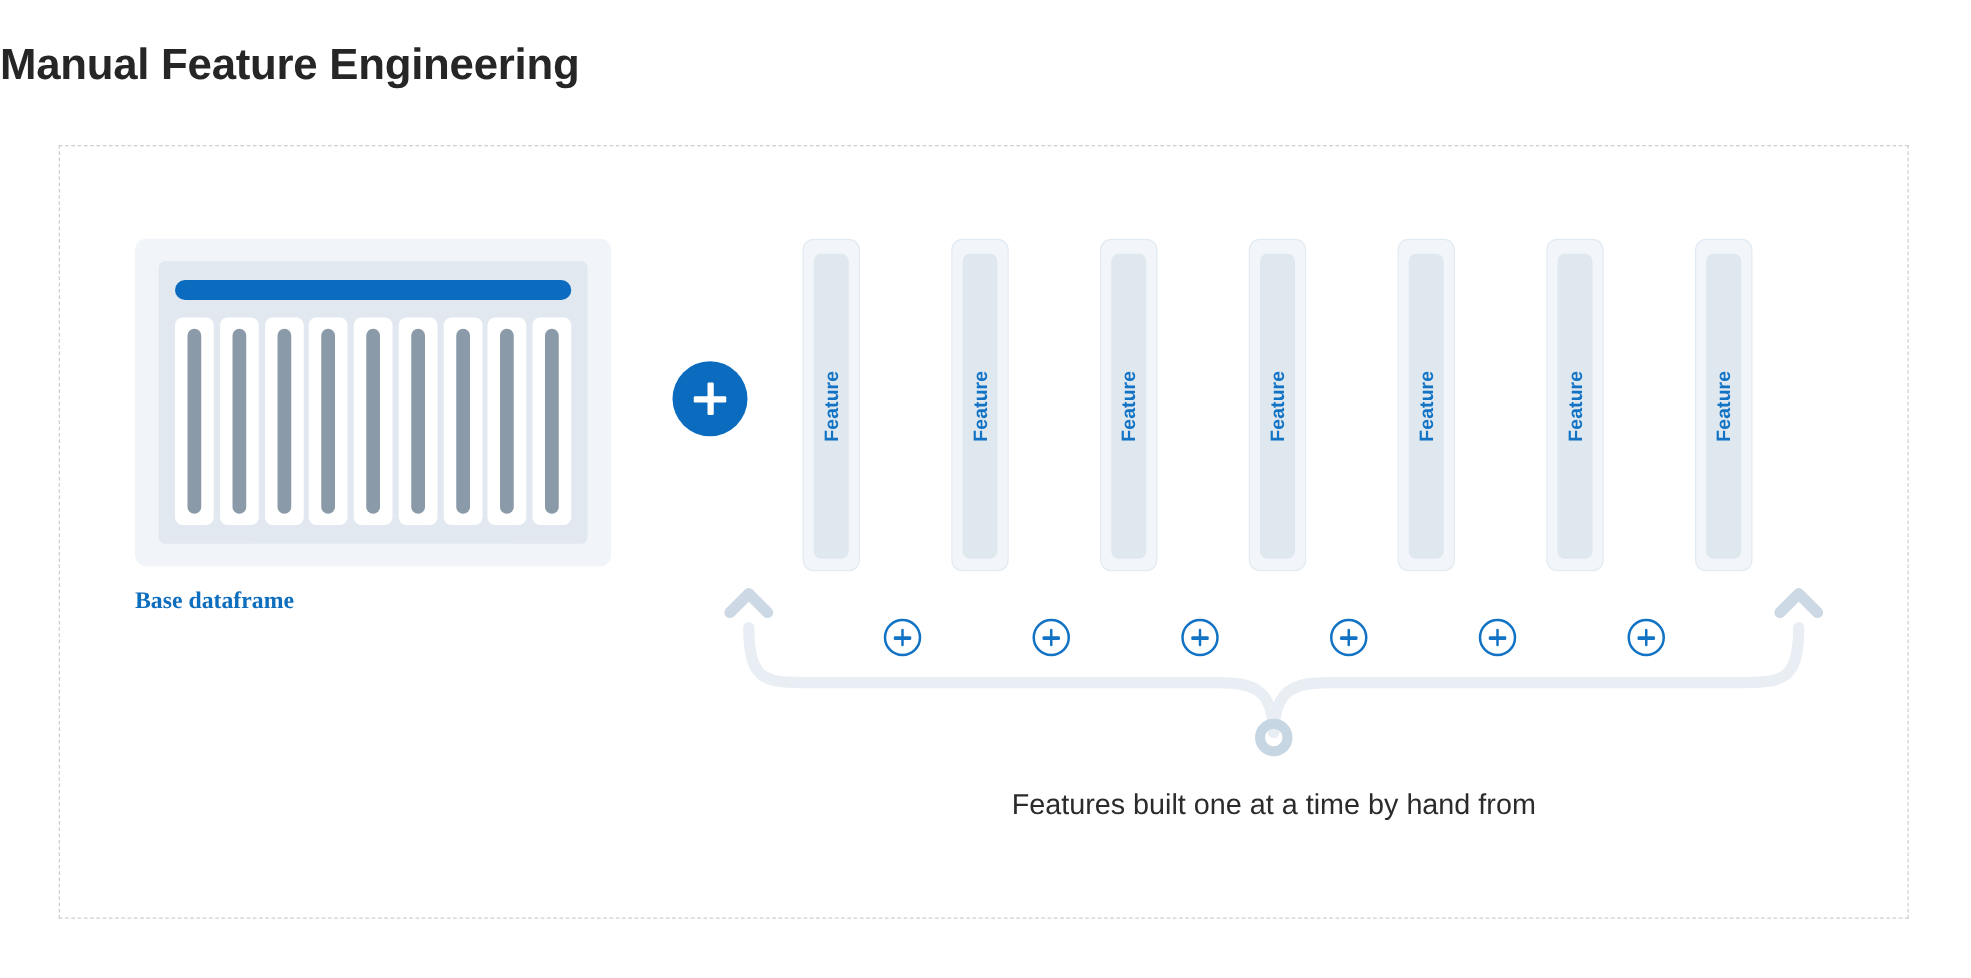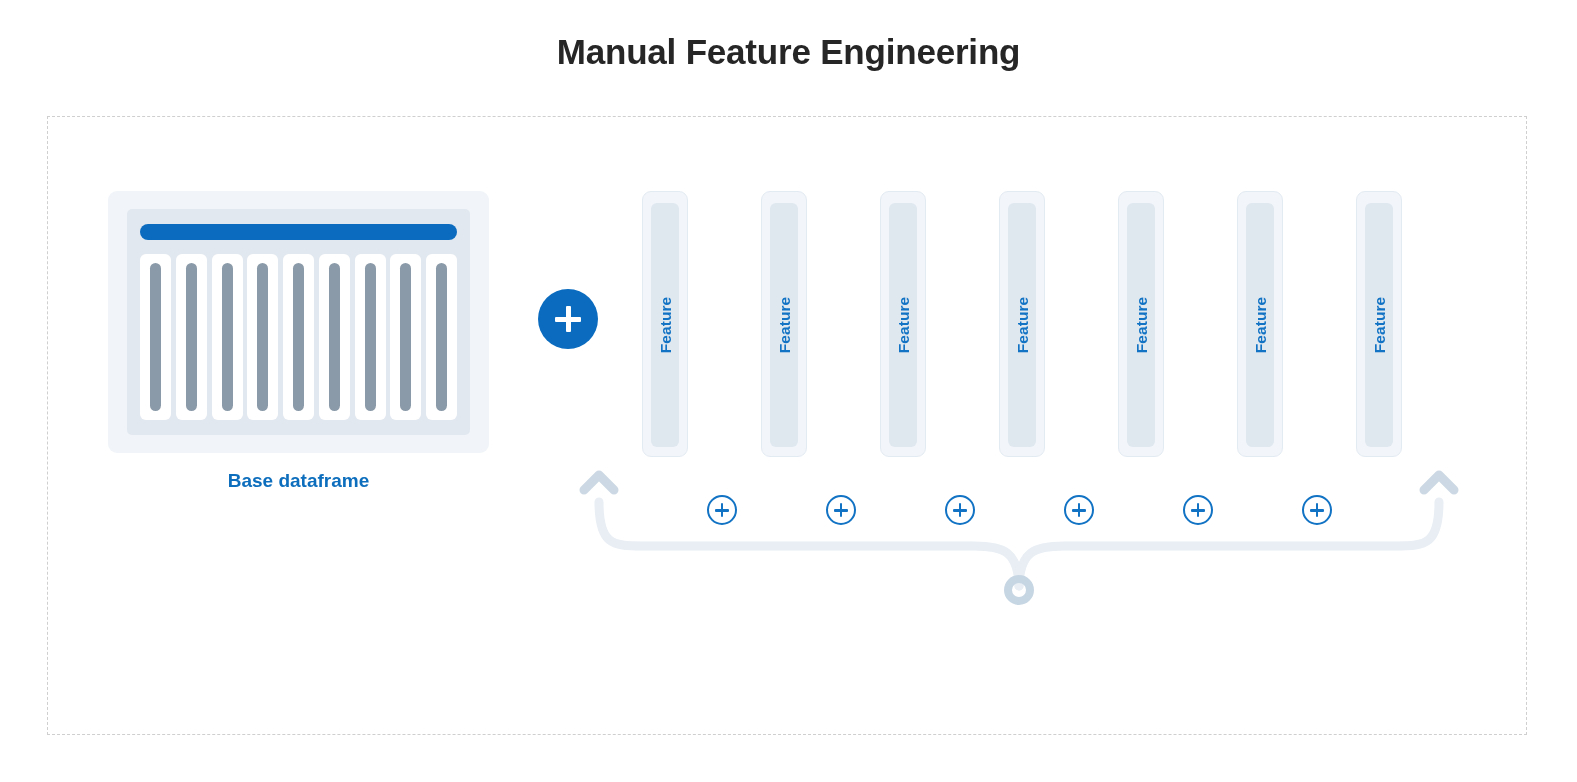--- a/index.html
+++ b/index.html
@@ -7,21 +7,21 @@
     width: 1577px; height: 782px;
     background: #ffffff;
     font-family: "Liberation Sans", sans-serif;
     overflow: hidden;
   }
   #stage { position: relative; width: 1577px; height: 782px; background: #ffffff; }
 
   
   .title {
     position: absolute; left: 0; top: 32px; width: 1577px;
-    text-align: center;
+    text-align: left;
     font-size: 35px; font-weight: 700; letter-spacing: -0.2px;
     color: #262626;
   }
 
   
   .panel {
     position: absolute; left: 47px; top: 116px;
     width: 1480px; height: 619px;
     border: 1px dashed #cfcfcf;
     background: transparent;
@@ -52,22 +52,22 @@
     width: 31px; height: 166px;
     background: #ffffff; border-radius: 6px;
     display: flex; align-items: center; justify-content: center;
   }
   .df-col-bar {
     width: 11px; height: 148px;
     background: #8b9aa8; border-radius: 6px;
   }
   .df-label {
     position: absolute; left: 108px; top: 470px;
-    width: 381px; text-align: center;
-    font-size: 19px; font-weight: 700; color: #0d6ebd;
+    width: 381px; 
+    font-size: 19px; font-weight: 700; color: #0d6ebd; font-family: Liberation Serif, serif;
   }
 
   
   .plus-big {
     position: absolute; left: 538px; top: 289px;
     width: 60px; height: 60px; border-radius: 50%;
     background: #0b6cbf;
   }
   .plus-big::before, .plus-big::after {
     content: ""; position: absolute; background: #ffffff; border-radius: 1px;
@@ -223,15 +223,16 @@
 
   <svg class="brace" width="900" height="145" viewBox="0 0 900 145">
     <path d="M29 40 C29 82, 42 84, 72 84 L404 84 C434 84, 448 90, 449 124" fill="none" stroke="#e8eef4" stroke-width="9" stroke-linecap="round"></path>
     <path d="M869 40 C869 82, 856 84, 826 84 L494 84 C464 84, 450 90, 449 124" fill="none" stroke="#e8eef4" stroke-width="9" stroke-linecap="round"></path>
     <path d="M14 28 L29 13 L44 28" fill="none" stroke="#ccd9e4" stroke-width="9" stroke-linecap="round" stroke-linejoin="round"></path>
     <path d="M854 28 L869 13 L884 28" fill="none" stroke="#ccd9e4" stroke-width="9" stroke-linecap="round" stroke-linejoin="round"></path>
     <circle cx="449" cy="128" r="11" fill="none" stroke="#c7d6e3" stroke-width="8"></circle>
   </svg>
 
   <div class="caption">
+    <div>Features built one at a time by hand from</div>
   </div>
 
 </div>
 
 </body></html>

